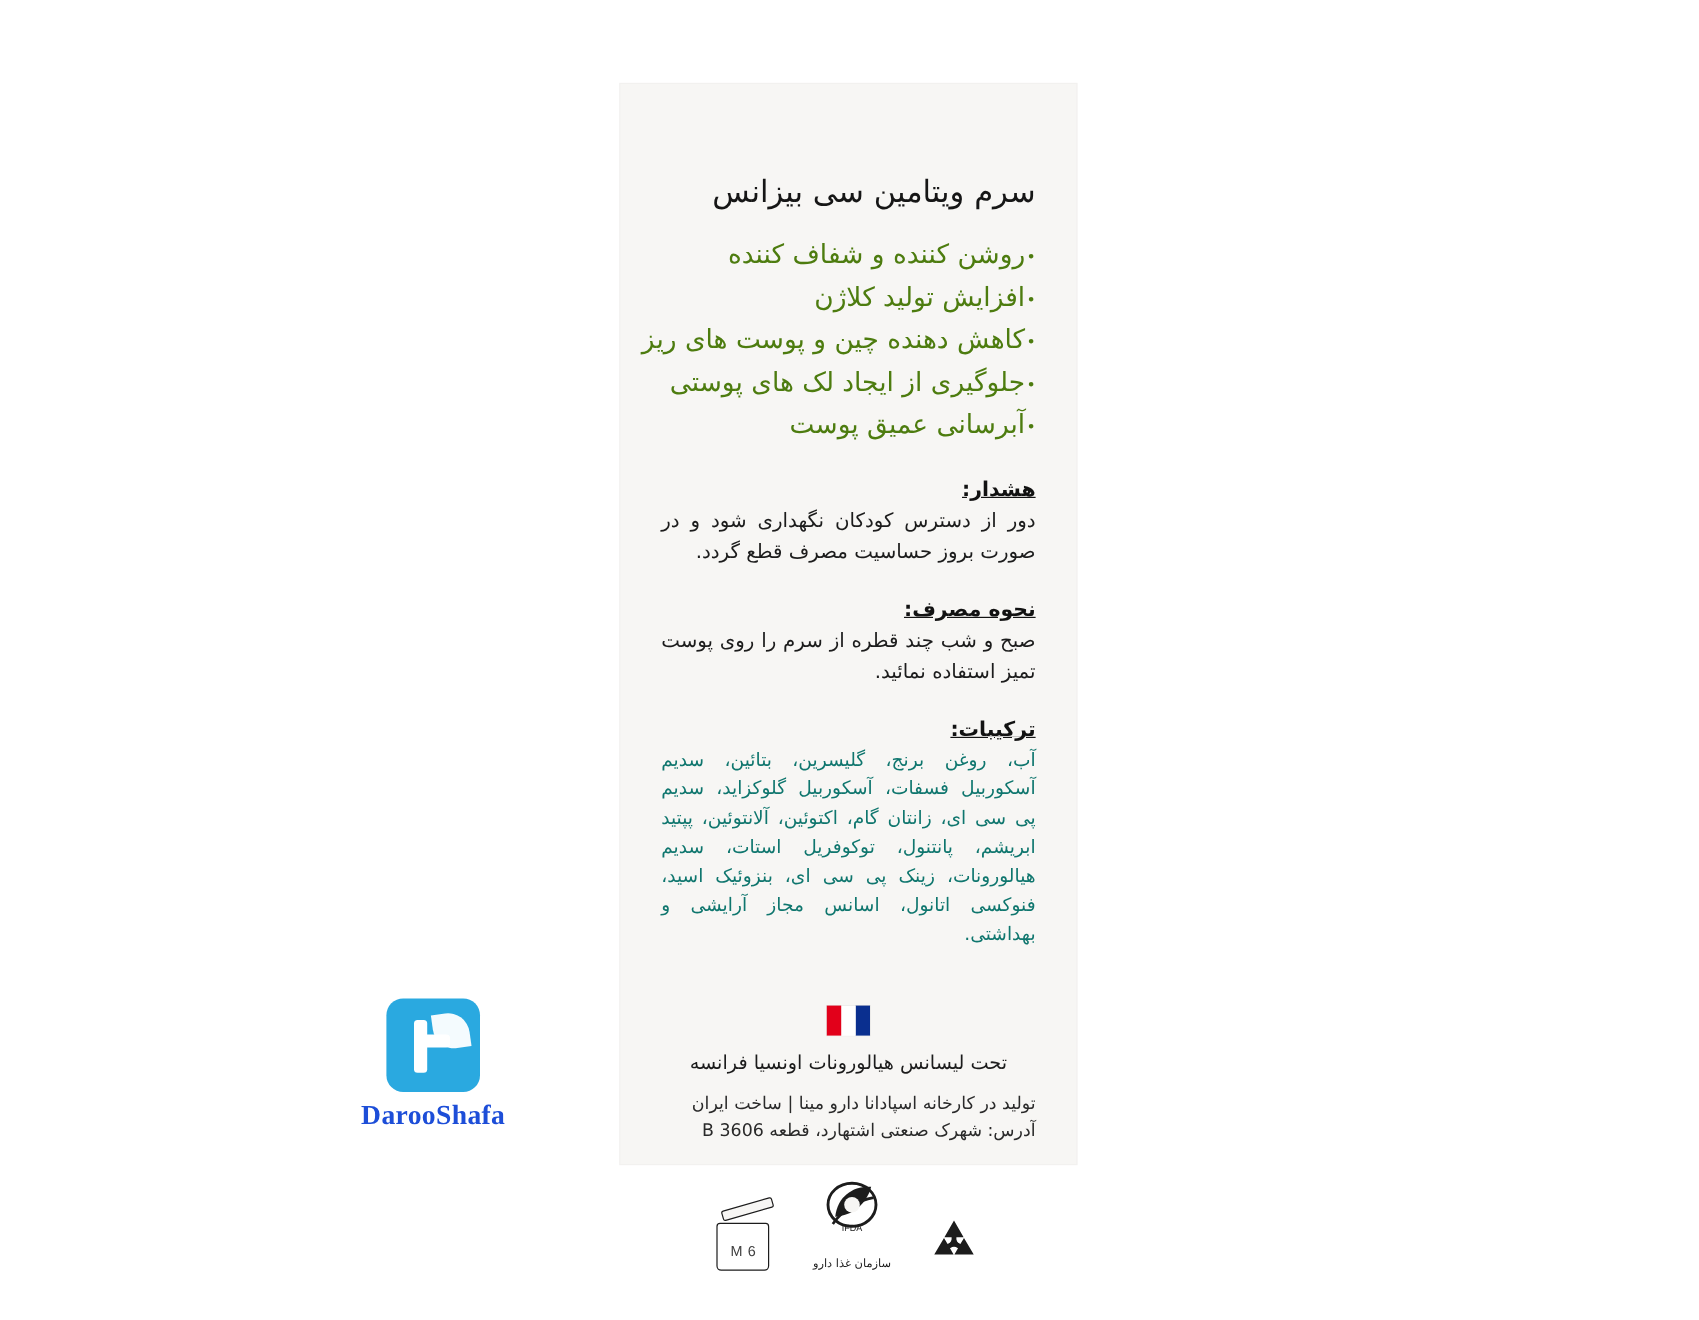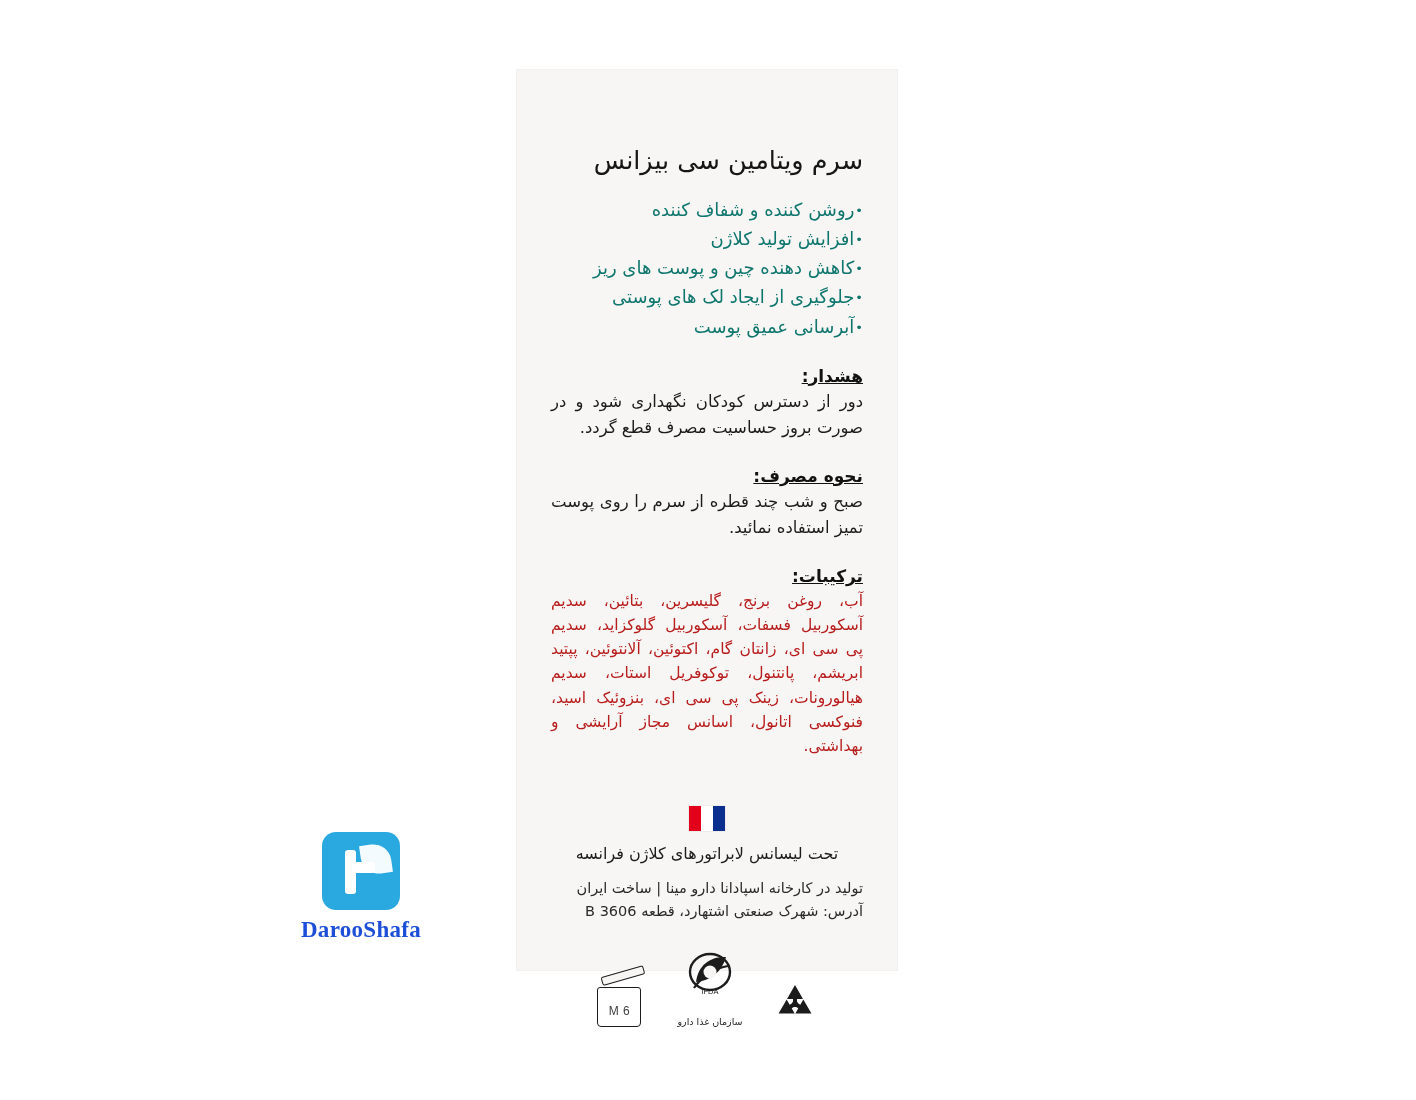--- a/index.html
+++ b/index.html
@@ -42,23 +42,23 @@
     font-weight: normal;
     letter-spacing: 0px;
     line-height: 1.25;
     color: #161616;
   }
 
   .benefit-list {
     list-style: none;
     margin: 18px 0 0 0;
     padding: 0;
-    font-size: 18px;
+    font-size: 22px;
     line-height: 1.62;
-    color: #0f766e;
+    color: #4d7c0f;
   }
   .benefit-list li { white-space: nowrap; }
   .benefit-list li::before {
     content: "\2022";
     font-size: 13px;
     margin-right: 0;
     margin-left: 1px;
     vertical-align: 1px;
   }
 
@@ -78,21 +78,21 @@
   }
   .section-body.justify {
     text-align: justify;
     text-align-last: right;
   }
 
   .ingredients-body {
     margin: 0;
     font-size: 15.5px;
     line-height: 1.56;
-    color: #b91c1c;
+    color: #0f766e;
     text-align: justify;
     text-align-last: right;
     word-spacing: 1px;
   }
 
   
   .flag-wrap {
     margin-top: 48px;
     display: flex;
     justify-content: center;
@@ -256,21 +256,21 @@
     </div>
 
     <div class="flag-wrap">
       <div class="flag">
         <span style="background:#0a2f8f"></span>
         <span style="background:#ffffff"></span>
         <span style="background:#e2001a"></span>
       </div>
     </div>
 
-    <p class="license-line">تحت لیسانس لابراتورهای کلاژن فرانسه</p>
+    <p class="license-line">تحت لیسانس هیالورونات اونسیا فرانسه</p>
 
     <div class="maker-lines">
       <div>تولید در کارخانه اسپادانا دارو مینا | ساخت ایران</div>
       <div>آدرس: شهرک صنعتی اشتهارد، قطعه 3606 B</div>
     </div>
 
     <div class="icon-row">
 
       <div class="icon-cell">
         <div class="pao-icon">

